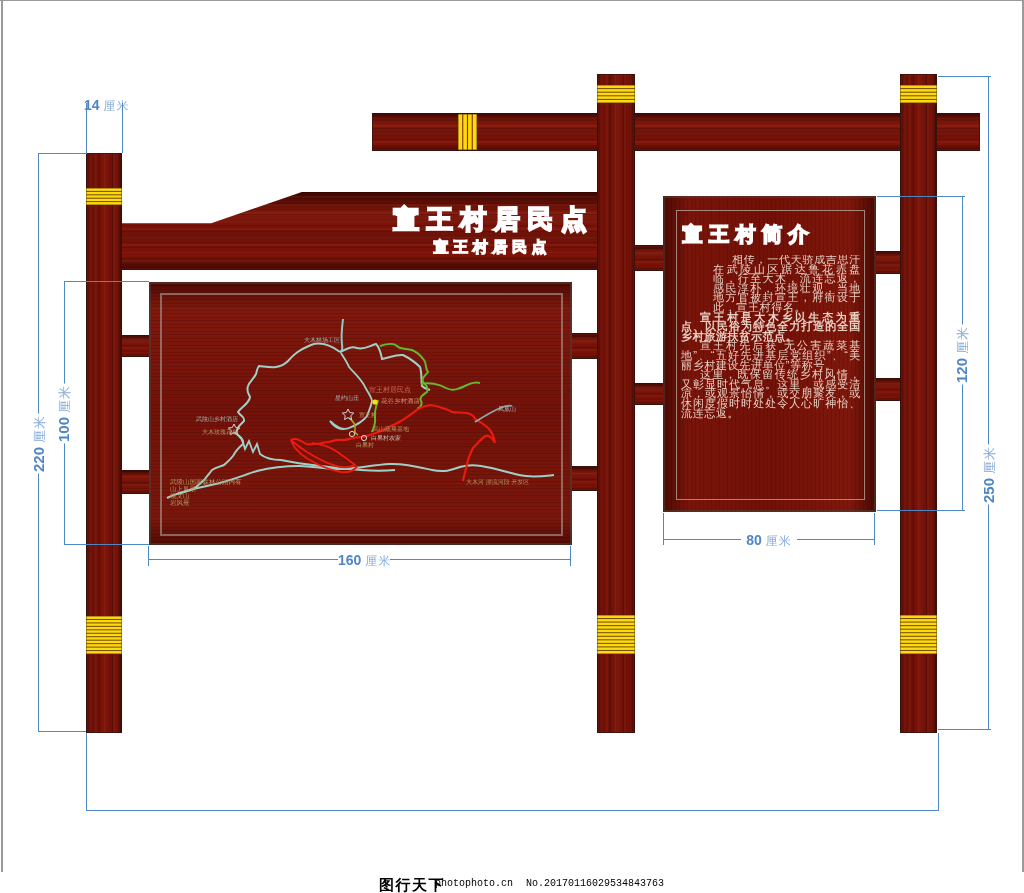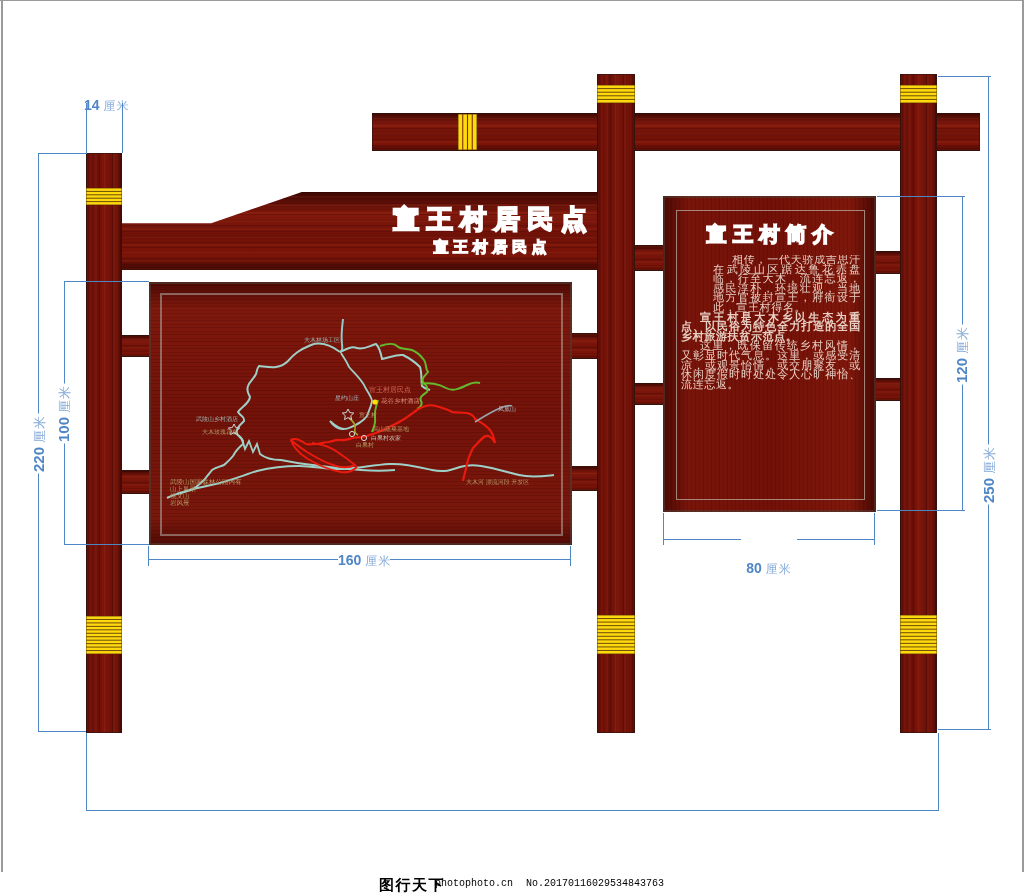--- a/index.html
+++ b/index.html
@@ -136,25 +136,26 @@
 </svg>
 
 <div class="abs" style="left:663px;top:196px;width:213px;height:316px;
  background:
   repeating-linear-gradient(90deg, rgba(30,0,0,.16) 0 1px, rgba(0,0,0,0) 1px 4px, rgba(30,0,0,.12) 4px 5px, rgba(0,0,0,0) 5px 8px),
   linear-gradient(90deg,#4b0a04 0,#78150b 12%,#711108 50%,#7e180c 88%,#470903 100%);
  box-shadow:inset 0 0 0 2px rgba(80,60,50,.6);"></div>
 
 <div class="abs" style="left:676px;top:210px;width:187px;height:288px;border:1.5px solid #bdb3a8;opacity:.72;"></div>
 
-<div class="abs" style="left:676px;top:221px;width:187px;text-align:center;color:#ffffff;font-size:20px;font-weight:bold;letter-spacing:6.5px;text-indent:6.5px;-webkit-text-stroke:1.6px #fff;">宣王村简介</div>
+<div class="abs" style="left:676px;top:221px;width:187px;text-align:left;color:#ffffff;font-size:20px;font-weight:bold;letter-spacing:6.5px;text-indent:6.5px;-webkit-text-stroke:1.6px #fff;">宣王村简介</div>
 
 <div class="abs" style="left:681px;top:255px;width:180px;height:233px;color:#e8cfc3;font-size:11px;line-height:9.59px;letter-spacing:0.65px;overflow:hidden;">
 <div style="text-indent:19px;text-align:justify;margin-left:32px;">相传，一代天骄成吉思汗在武陵山区踞达鲁花赤盘临，行至大木，流连忘返，感民淳朴，环境壮观，当地地方官被封宣王，府衙设于此，宣王村得名。</div>
 <div style="text-indent:19px;text-align:justify;font-weight:bold;">宣王村是大木乡以生态为重点、以民俗为特色全力打造的全国乡村旅游扶贫示范点。</div>
+<div style="text-indent:19px;text-align:justify;">宣王村先后获“无公害蔬菜基地”、“五好先进基层党组织”、“美丽乡村建设先进单位”等称号。</div>
 <div style="text-indent:19px;text-align:justify;">这里，既保留传统乡村风情，又彰显时代气息。这里，或感受清凉，或观景怡情，或交朋聚友，或休闲度假时时处处令人心旷神怡、流连忘返。</div>
 
 </div>
 
 <div class="abs wood-v" style="left:86px;top:153px;width:36px;height:580px;"></div>
 
 <div class="abs wood-v" style="left:597px;top:74px;width:38px;height:659px;"></div>
 
 <div class="abs wood-v" style="left:900px;top:74px;width:37px;height:659px;"></div>
 
@@ -263,21 +264,21 @@
 <div class="abs dimt" style="left:338px;top:552px;width:52px;text-align:center;">160 <span class="cm">厘米</span></div>
 
 <div class="abs dim" style="left:663px;top:513px;width:1px;height:32px;"></div>
 
 <div class="abs dim" style="left:874px;top:513px;width:1px;height:32px;"></div>
 
 <div class="abs dim" style="left:663px;top:539px;width:78px;height:1px;"></div>
 
 <div class="abs dim" style="left:797px;top:539px;width:78px;height:1px;"></div>
 
-<div class="abs dimt" style="left:741px;top:560px;width:56px;text-align:center;">80 <span class="cm">厘米</span></div>
+<div class="abs dimt" style="left:741px;top:532px;width:56px;text-align:center;">80 <span class="cm">厘米</span></div>
 
 <div class="abs dim" style="left:962px;top:196px;width:1px;height:315px;"></div>
 
 <div class="abs dim" style="left:877px;top:196px;width:88px;height:1px;"></div>
 
 <div class="abs dim" style="left:877px;top:510px;width:88px;height:1px;"></div>
 
 <div class="abs dimt vtext" style="left:912px;top:345px;width:100px;text-align:center;font-size:15px;"><span style="background:#fff;padding:0 2px;">120 <span class="cm">厘米</span></span></div>
 
 <div class="abs dim" style="left:988px;top:76px;width:1px;height:654px;"></div>

